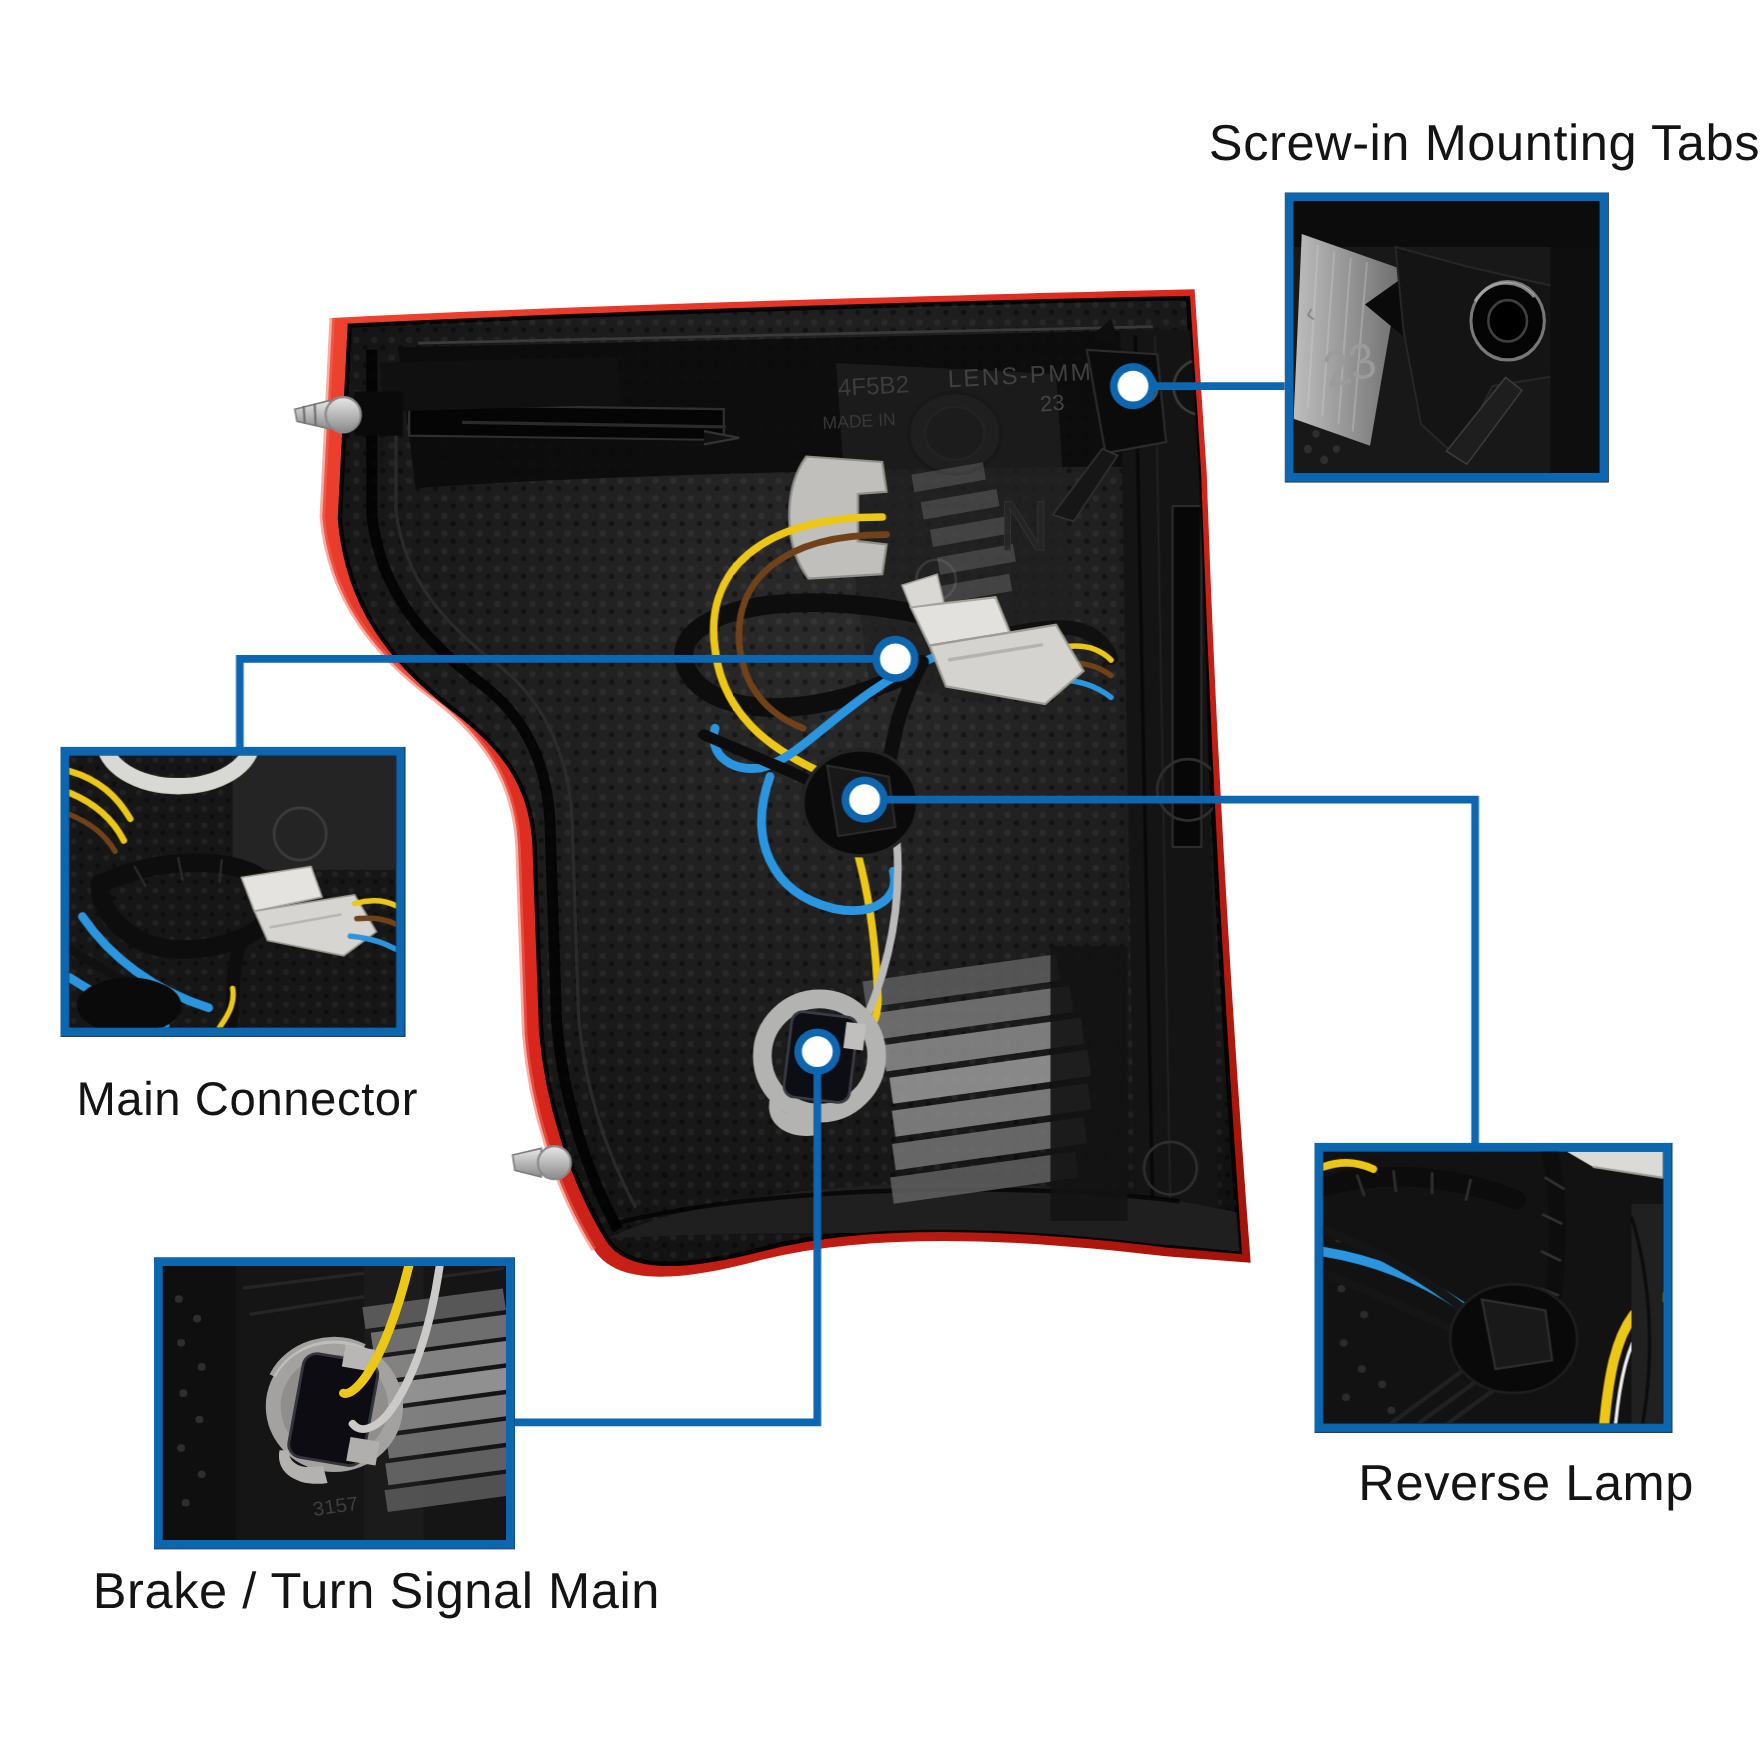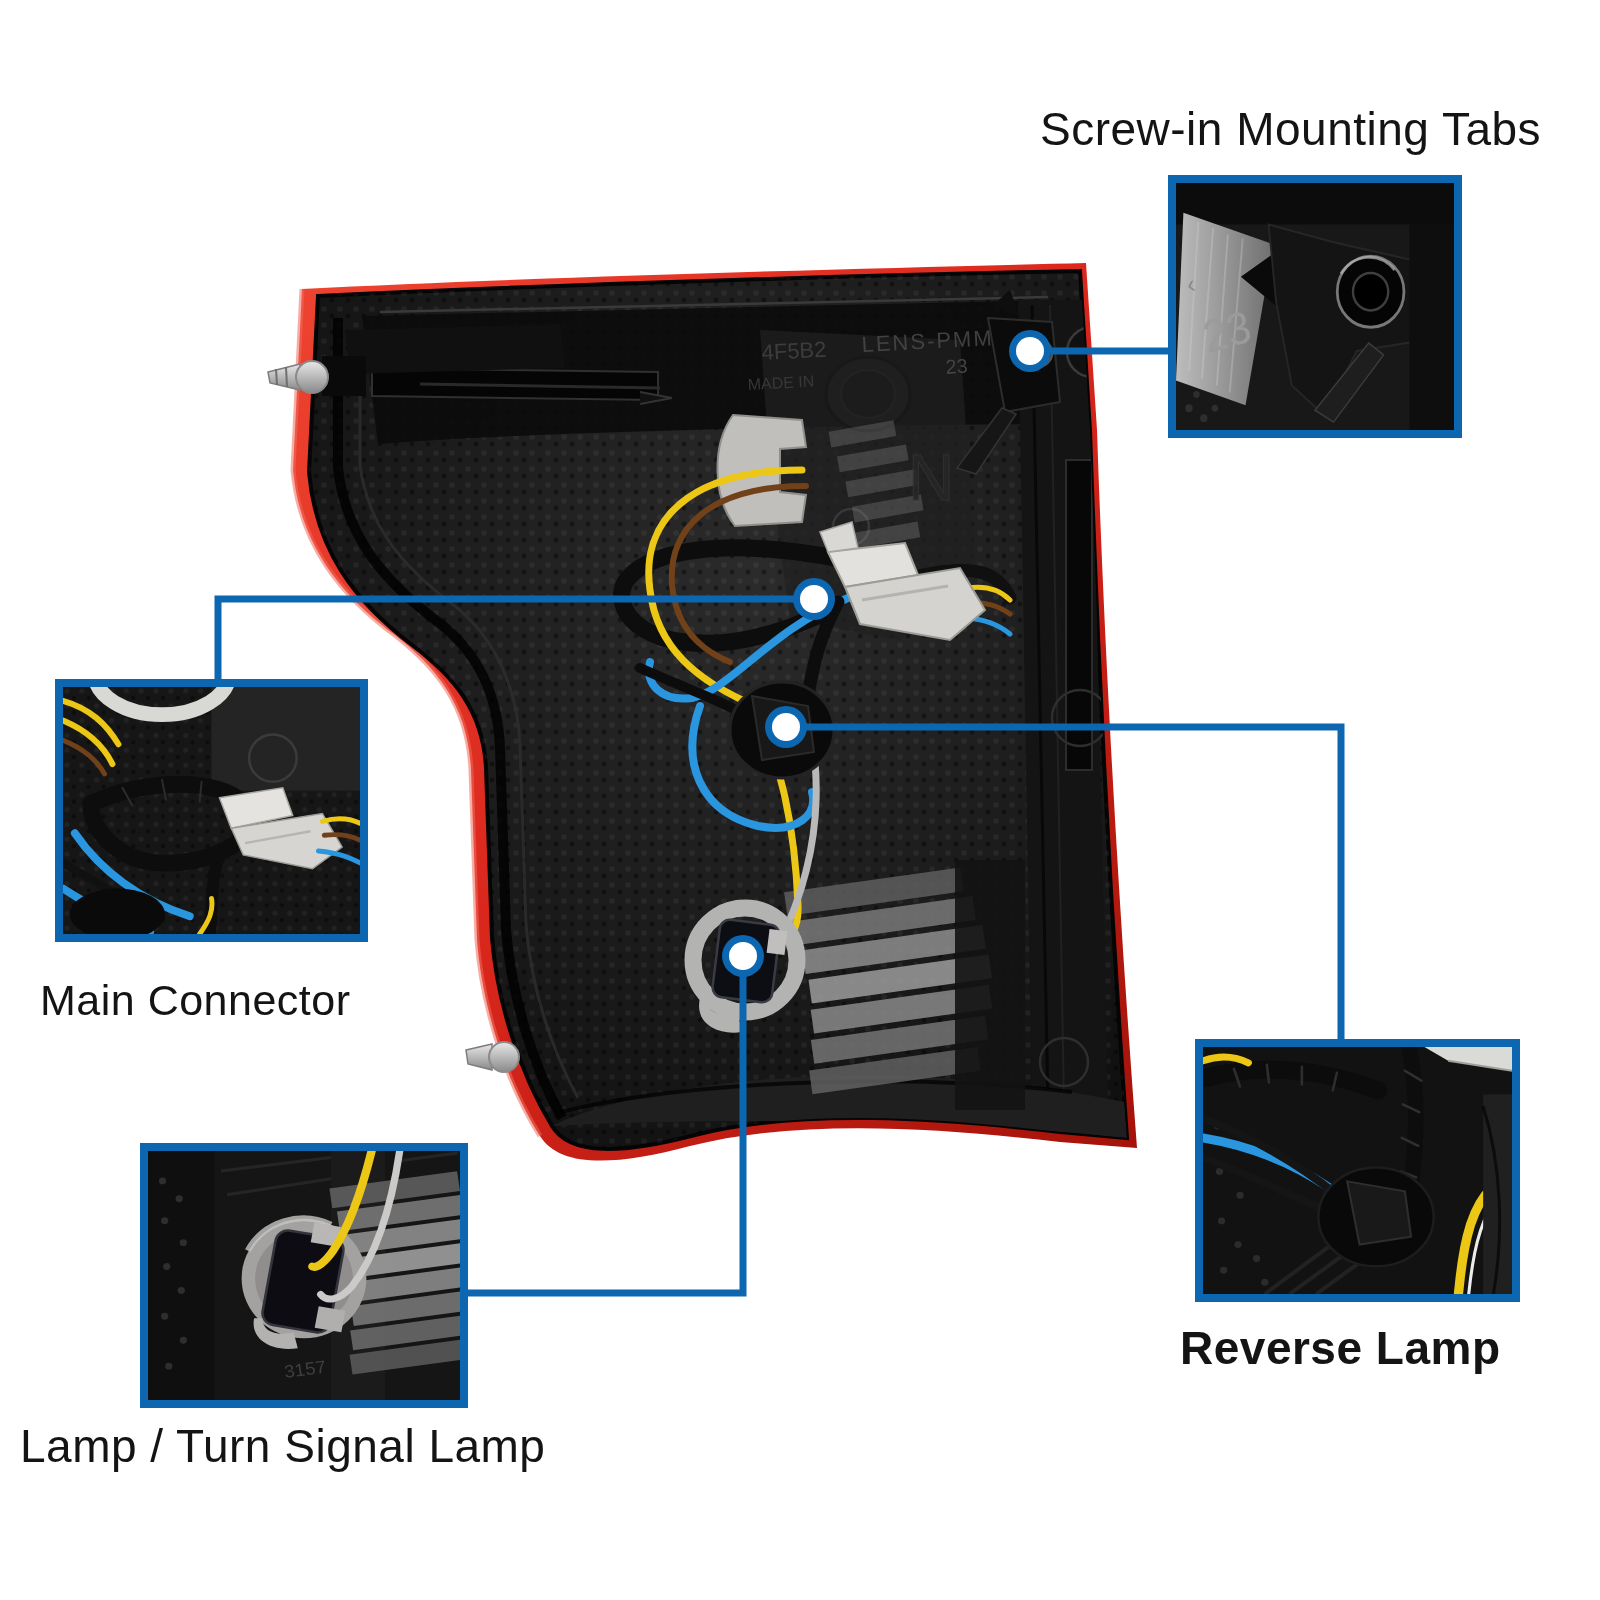--- a/index.html
+++ b/index.html
@@ -1,21 +1,21 @@
 <!DOCTYPE html>
 <html><head>
 <meta charset="utf-8">
 <style>
   html,body{margin:0;padding:0;background:#ffffff;}
   .stage{position:relative;width:1600px;height:1600px;background:#ffffff;overflow:hidden;
          font-family:"Liberation Sans", sans-serif;}
   .photo-svg{position:absolute;left:0;top:0;}
   .inset{position:absolute;border:8px solid #0d66b0;box-sizing:border-box;background:#111;}
   .inset svg{display:block;width:100%;height:100%;}
-  .label{position:absolute;color:#141414;font-size:46px;line-height:52px;text-align:left;
+  .label{position:absolute;color:#141414;font-size:46px;line-height:52px;text-align:right;
          white-space:nowrap;letter-spacing:0.5px;}
   .label.small{font-size:43px;margin-top:24px;}
 </style>
 </head>
 <body>
 
 <div class="stage">
 
   <svg class="photo-svg" width="1600" height="1600" viewBox="0 0 1600 1600">
     <defs>
@@ -367,17 +367,17 @@
       </g>
       <rect x="272" y="48" width="28" height="202" fill="#202020"></rect>
       <path d="M 272,60 C 290,120 292,190 282,250" fill="none" stroke="#000" stroke-width="3" opacity="0.6"></path>
     </svg>
   </div>
 
   <div class="label" style="left:1040px;top:103px;width:560px;">Screw-in Mounting Tabs</div>
 
   <div class="label small" style="left:40px;top:950px;width:340px;">Main Connector</div>
 
-  <div class="label" style="left:20px;top:1420px;width:580px;">Lamp / Turn Signal Lamp</div>
-
-  <div class="label" style="left:1180px;top:1322px;width:360px;font-weight:bold;">Reverse Lamp</div>
+  <div class="label" style="left:20px;top:1420px;width:580px;">Brake / Turn Signal Main</div>
+
+  <div class="label" style="left:1180px;top:1322px;width:360px;">Reverse Lamp</div>
 
 </div>
 
 </body></html>

